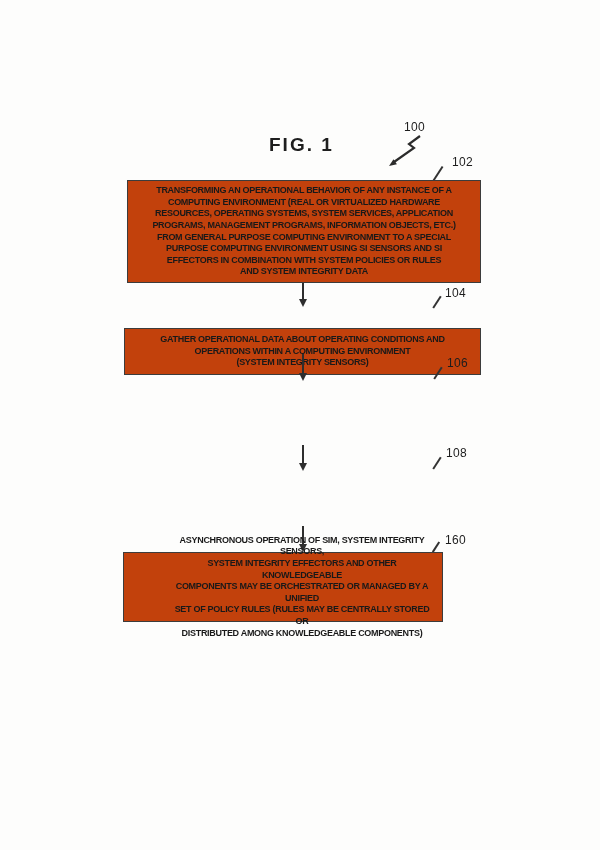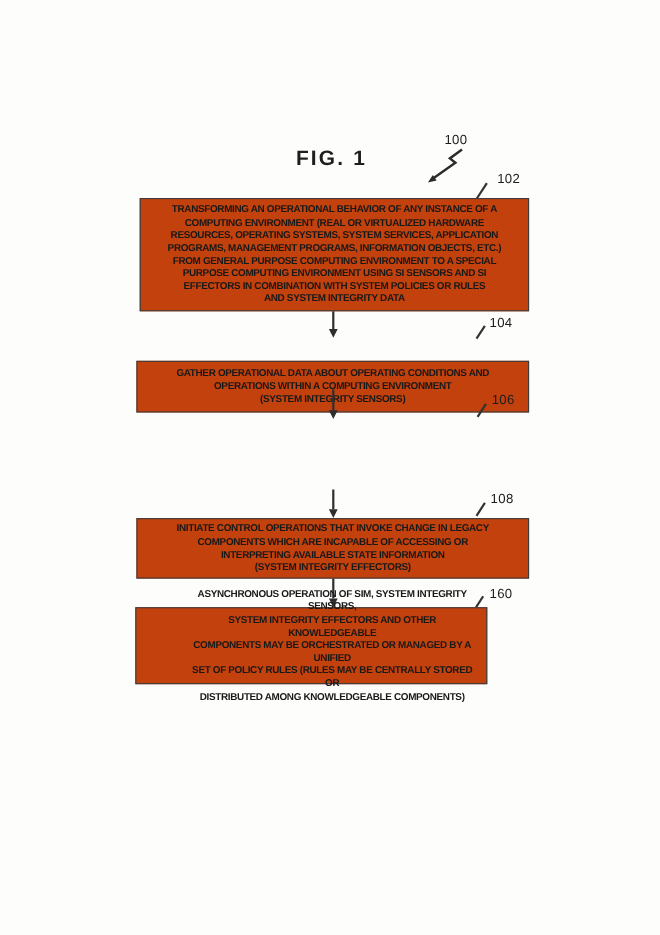--- a/index.html
+++ b/index.html
@@ -122,26 +122,20 @@
   <div class="arrowhead-down" style="top:373px;"></div>
 
   <div class="ref-label" style="left:447px; top:356px;">106</div>
   <div class="leader" style="left:437px; top:366px; height:14px;"></div>
 
   <div class="connector-line" style="top:445px; height:18px;"></div>
   <div class="arrowhead-down" style="top:463px;"></div>
 
   <div class="ref-label" style="left:446px; top:446px;">108</div>
   <div class="leader" style="left:436px; top:456px; height:14px;"></div>
-  <div class="flow-box" style="left:124px; top:471px; width:357px; height:55px;">
-    <div class="box-text">INITIATE CONTROL OPERATIONS THAT INVOKE CHANGE IN LEGACY
-COMPONENTS WHICH ARE INCAPABLE OF ACCESSING OR
-INTERPRETING AVAILABLE STATE INFORMATION
-(SYSTEM INTEGRITY EFFECTORS)</div>
-  </div>
 
   <div class="connector-line" style="top:526px; height:18px;"></div>
   <div class="arrowhead-down" style="top:544px;"></div>
 
   <div class="ref-label" style="left:445px; top:533px;">160</div>
   <div class="leader" style="left:435px; top:541px; height:12px;"></div>
   <div class="flow-box" style="left:123px; top:552px; width:320px; height:70px;padding-left:38px;">
     <div class="box-text">ASYNCHRONOUS OPERATION OF SIM, SYSTEM INTEGRITY SENSORS,
 SYSTEM INTEGRITY EFFECTORS AND OTHER KNOWLEDGEABLE
 COMPONENTS MAY BE ORCHESTRATED OR MANAGED BY A UNIFIED

